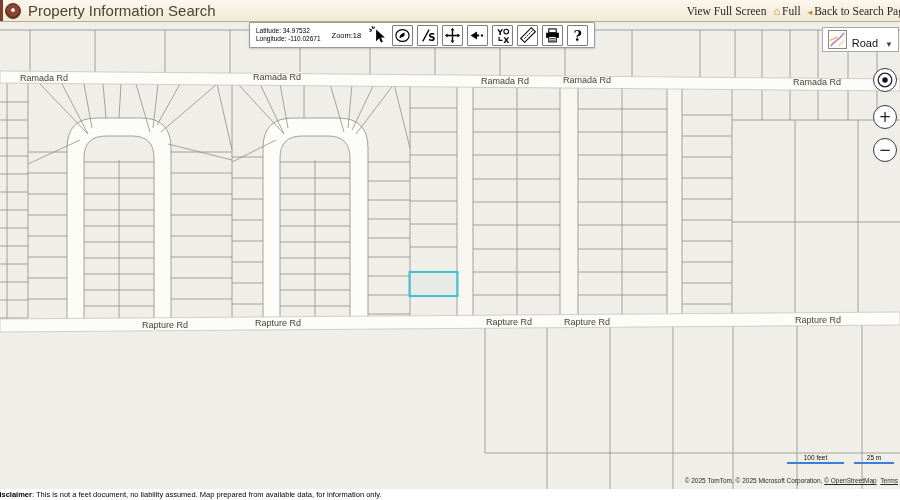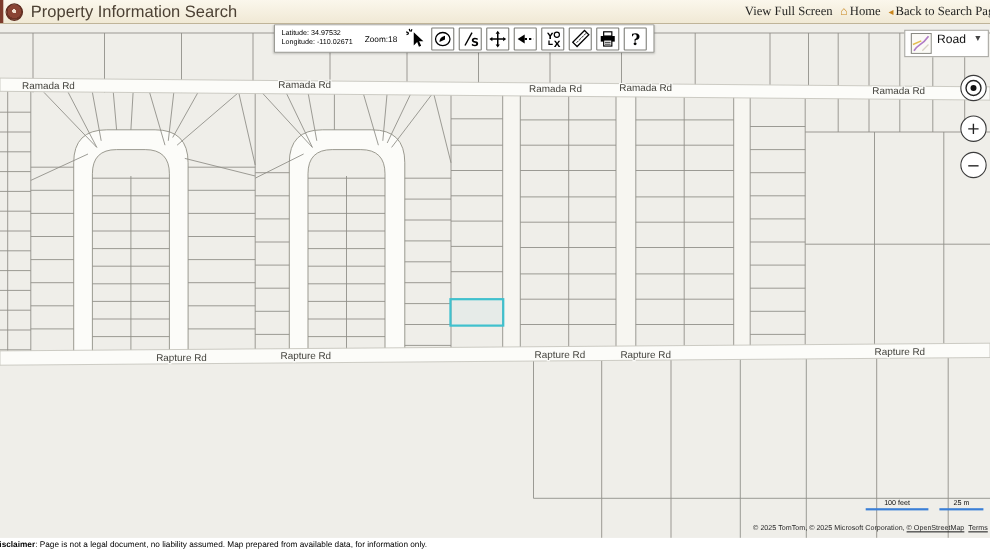--- a/index.html
+++ b/index.html
@@ -30,21 +30,21 @@
     border:1px solid #9b9b95;border-radius:1px;display:flex;align-items:center;
     padding:1px 6px;gap:4px;box-shadow:0 1px 2px rgba(0,0,0,.18);box-sizing:border-box}
   .coords{font-size:6.5px;line-height:1.3;color:#000;white-space:nowrap}
   .zoomlabel{font-size:7.5px;color:#000;margin:0 2px 0 7px;white-space:nowrap}
   .tool{width:21px;height:21px;background:#fff;border:1px solid #7e7e78;border-radius:1px;
     display:flex;align-items:center;justify-content:center;padding:0;box-sizing:border-box;cursor:pointer}
   .tool.noborder{border:none}
 
   
   .basemap{position:absolute;right:1px;top:5px;height:25px;background:#fff;border:1px solid #a9a8a2;
-    display:flex;align-items:flex-start;gap:5px;padding:2px 5px;box-sizing:border-box;cursor:pointer}
+    display:flex;align-items:flex-end;gap:5px;padding:2px 5px;box-sizing:border-box;cursor:pointer}
   .thumb{width:19px;height:19px;border:1px solid #8a8a84;box-sizing:border-box;background:#fbfaf6}
   .bm-label{font-size:11px;color:#111}
   .bm-caret{font-size:8px;color:#444;margin-left:2px}
 
   
   .circlebtn{position:absolute;left:873px;width:24px;height:24px;border-radius:50%;
     background:#fff;border:1.6px solid #3c3c3c;box-sizing:border-box;display:flex;
     align-items:center;justify-content:center;padding:0;cursor:pointer;
     font-size:15px;line-height:1;color:#222;font-family:"DejaVu Sans",sans-serif}
   #locate-btn{top:46px}
@@ -68,21 +68,21 @@
 </style>
 </head>
 <body>
 
 <div class="header">
   <div class="edge-strip"></div>
   <div class="logo"></div>
   <div class="title">Property Information Search</div>
   <div class="links">
     <a>View Full Screen</a>
-    <a><span class="mini-ic">⌂</span><span>Home</span></a>
+    <a><span class="mini-ic">⌂</span><span>Full</span></a>
     <a><span class="mini-ic arrow">◂</span><span>Back to Search Page</span></a>
   </div>
 </div>
 
 <div class="map">
 
   <svg class="base" width="900" height="467" viewBox="0 0 900 467">
     <rect x="0" y="0" width="900" height="467" fill="#efeee9"></rect>
 
     <g>
@@ -216,14 +216,14 @@
     <span class="sb feet">100 feet</span>
     <span class="sb meters">25 m</span>
   </div>
 
   <div class="attribution">
     <span>© 2025 TomTom, © 2025 Microsoft Corporation, </span><span class="lnk">© OpenStreetMap</span>&nbsp;&nbsp;<span class="lnk">Terms</span>
   </div>
 </div>
 
 <div class="disclaimer">
-  <span class="inner"><b>Disclaimer</b><span>: Page is not a legal document, no liability assumed. Map prepared from available data, for information only.</span></span>
+  <span class="inner"><b>Disclaimer</b><span>: This is not a feet document, no liability assumed. Map prepared from available data, for information only.</span></span>
 </div>
 
 </body></html>

